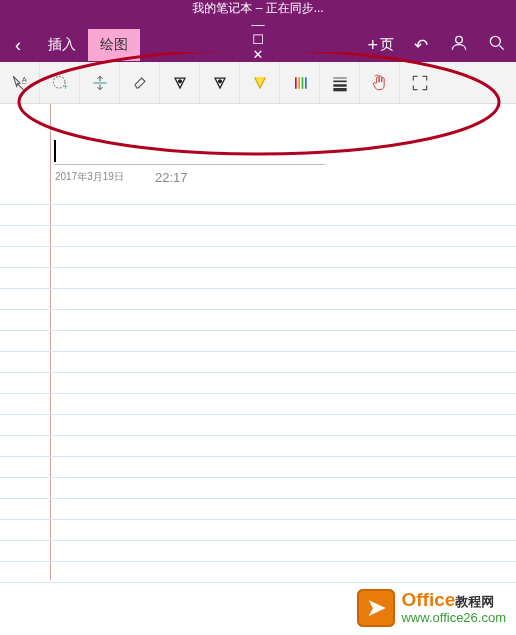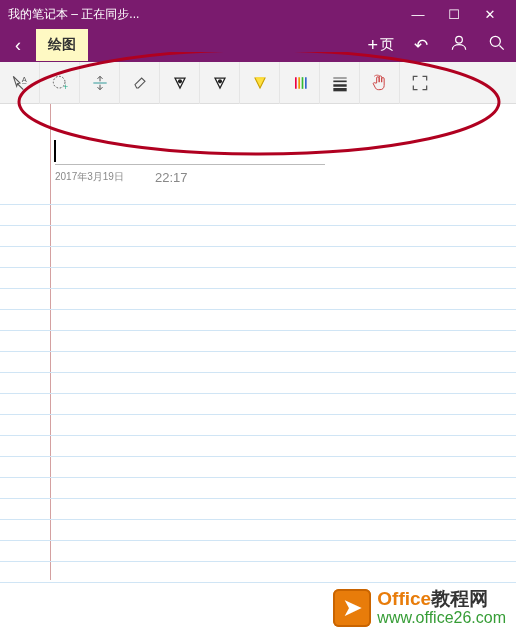--- a/index.html
+++ b/index.html
@@ -1,25 +1,25 @@
 <!DOCTYPE html>
 <html><head>
 <meta charset="utf-8">
 <style>
   * { box-sizing: border-box; margin: 0; padding: 0; }
   body { width: 516px; height: 635px; background: #fff; font-family: "Microsoft YaHei", sans-serif; position: relative; overflow: hidden; }
   
-  .titlebar { height: 28px; background: #7a1b6e; color: #fff; display: flex; align-items: center; padding: 0 8px; font-size: 12px; }
+  .titlebar { height: 28px; background: #7a1b6e; color: #fff; display: flex; align-items: center; padding: 0 8px; font-size: 12px; flex-direction: column; }
   .titlebar .title { flex: 1; }
   .titlebar .winbtn { width: 36px; text-align: center; font-size: 13px; cursor: pointer; }
   
   .ribbon-tabs { height: 34px; background: #7a1b6e; display: flex; align-items: center; color: #fff; font-size: 14px; }
   .ribbon-tabs .back { width: 36px; text-align: center; font-size: 18px; cursor: pointer; }
   .ribbon-tabs .tab { padding: 7px 12px; cursor: pointer; }
-  .ribbon-tabs .tab.active { background: #fef9c3; color: #333; font-weight: bold; }
+  .ribbon-tabs .tab.active { background: #f9a8d4; color: #333; }
   .ribbon-tabs .spacer { flex: 1; }
   .ribbon-tabs .rbtn { width: 38px; text-align: center; font-size: 17px; cursor: pointer; }
   .ribbon-tabs .addpage { display: flex; align-items: center; gap: 2px; padding: 0 8px; font-size: 14px; cursor: pointer; }
   
   .toolbar { height: 42px; background: #f3f3f3; border-bottom: 1px solid #ddd; display: flex; align-items: center; }
   .toolbar .tbtn { width: 40px; height: 42px; display: flex; align-items: center; justify-content: center; cursor: pointer; border-right: 1px solid #e5e5e5; position: relative; }
   .toolbar .tbtn:last-child { border-right: none; }
   
   .paper { position: absolute; left: 0; right: 0; top: 104px; bottom: 55px; background: #fff; }
   .paper .margin-line { position: absolute; left: 50px; top: 0; bottom: 0; width: 1px; background: #d4a0a0; }
@@ -28,38 +28,39 @@
   .paper .cursor { position: absolute; left: 54px; top: 36px; width: 2px; height: 22px; background: #000; }
   .paper .date { position: absolute; left: 55px; top: 66px; font-size: 10px; color: #888; }
   .paper .time { position: absolute; left: 155px; top: 66px; font-size: 13px; color: #888; }
   
   .ellipse { position: absolute; left: 14px; top: 52px; width: 490px; height: 120px; pointer-events: none; z-index: 5; }
   .ellipse svg { width: 100%; height: 100%; }
   
   .footer-logo { position: absolute; right: 10px; bottom: 8px; display: flex; align-items: center; }
   .footer-logo .hex { width: 38px; height: 38px; background: #e87c0a; transform: rotate(0deg); border-radius: 6px; display: flex; align-items: center; justify-content: center; color: #fff; font-size: 22px; font-weight: bold; margin-right: 6px; box-shadow: 0 0 0 2px #c96400 inset; }
   .footer-logo .txt1 { color: #e87c0a; font-size: 19px; font-weight: bold; font-family: Arial; margin-top: 48px; }
-  .footer-logo .txt2 { color: #333; font-size: 19px; font-weight: bold; font-family: "Microsoft YaHei"; }
-  .footer-logo .url { color: #369d36; font-size: 16px; display: block; }
+  .footer-logo .txt2 { color: #333; font-size: 13px; font-weight: bold; font-family: "Microsoft YaHei"; }
+  .footer-logo .url { color: #369d36; font-size: 13px; display: block; }
   .footer-logo .stack { display: flex; flex-direction: column; line-height: 1.1; }
   
   svg.icon { width: 20px; height: 20px; }
 </style>
 </head>
 <body>
 
 <div class="titlebar">
   <span class="title">我的笔记本 – 正在同步...</span>
   <span class="winbtn">—</span>
   <span class="winbtn">☐</span>
   <span class="winbtn">✕</span>
 </div>
 
 <div class="ribbon-tabs">
   <div class="back">‹</div>
+  <div class="tab">插入</div>
   <div class="tab active">绘图</div>
   <div class="spacer"></div>
   <div class="addpage">
       <span style="font-size:18px">+</span>
       <span>页</span>
     </div>
   <div class="rbtn">↶</div>
   <div class="rbtn">
     <svg class="icon" viewBox="0 0 24 24">
         <circle cx="12" cy="8" r="4" fill="none" stroke="#fff" stroke-width="1.5"></circle>

